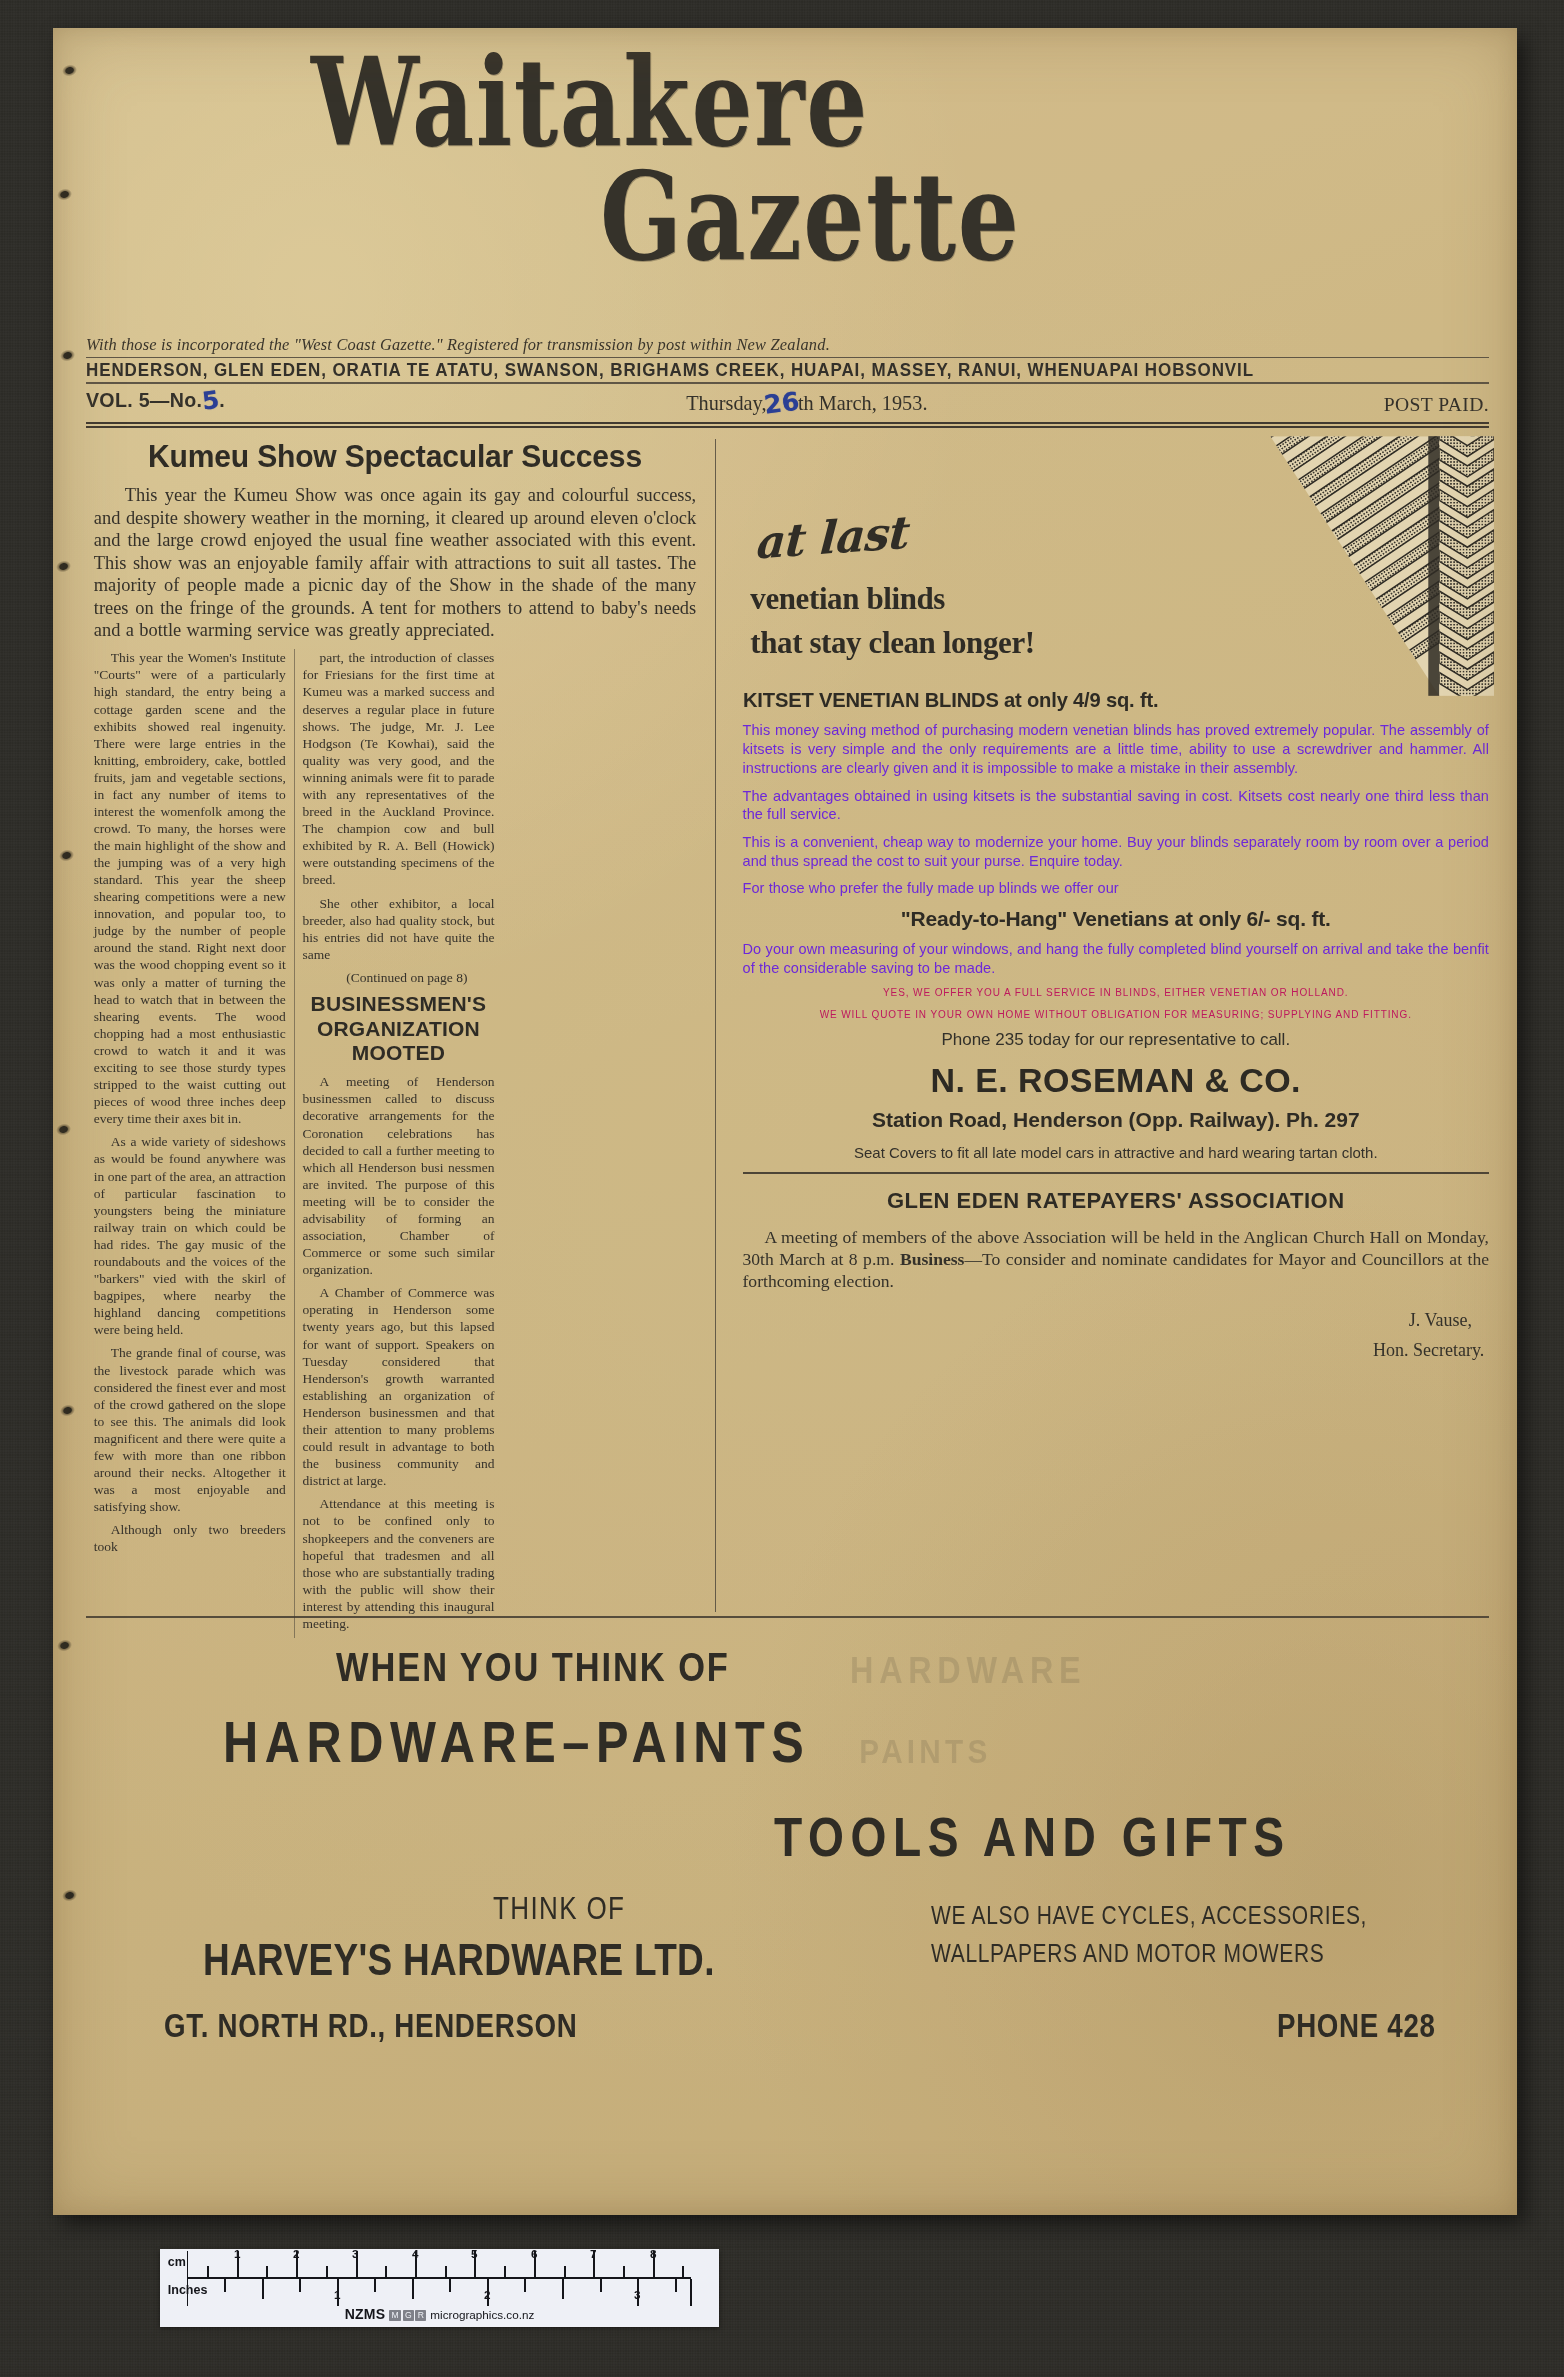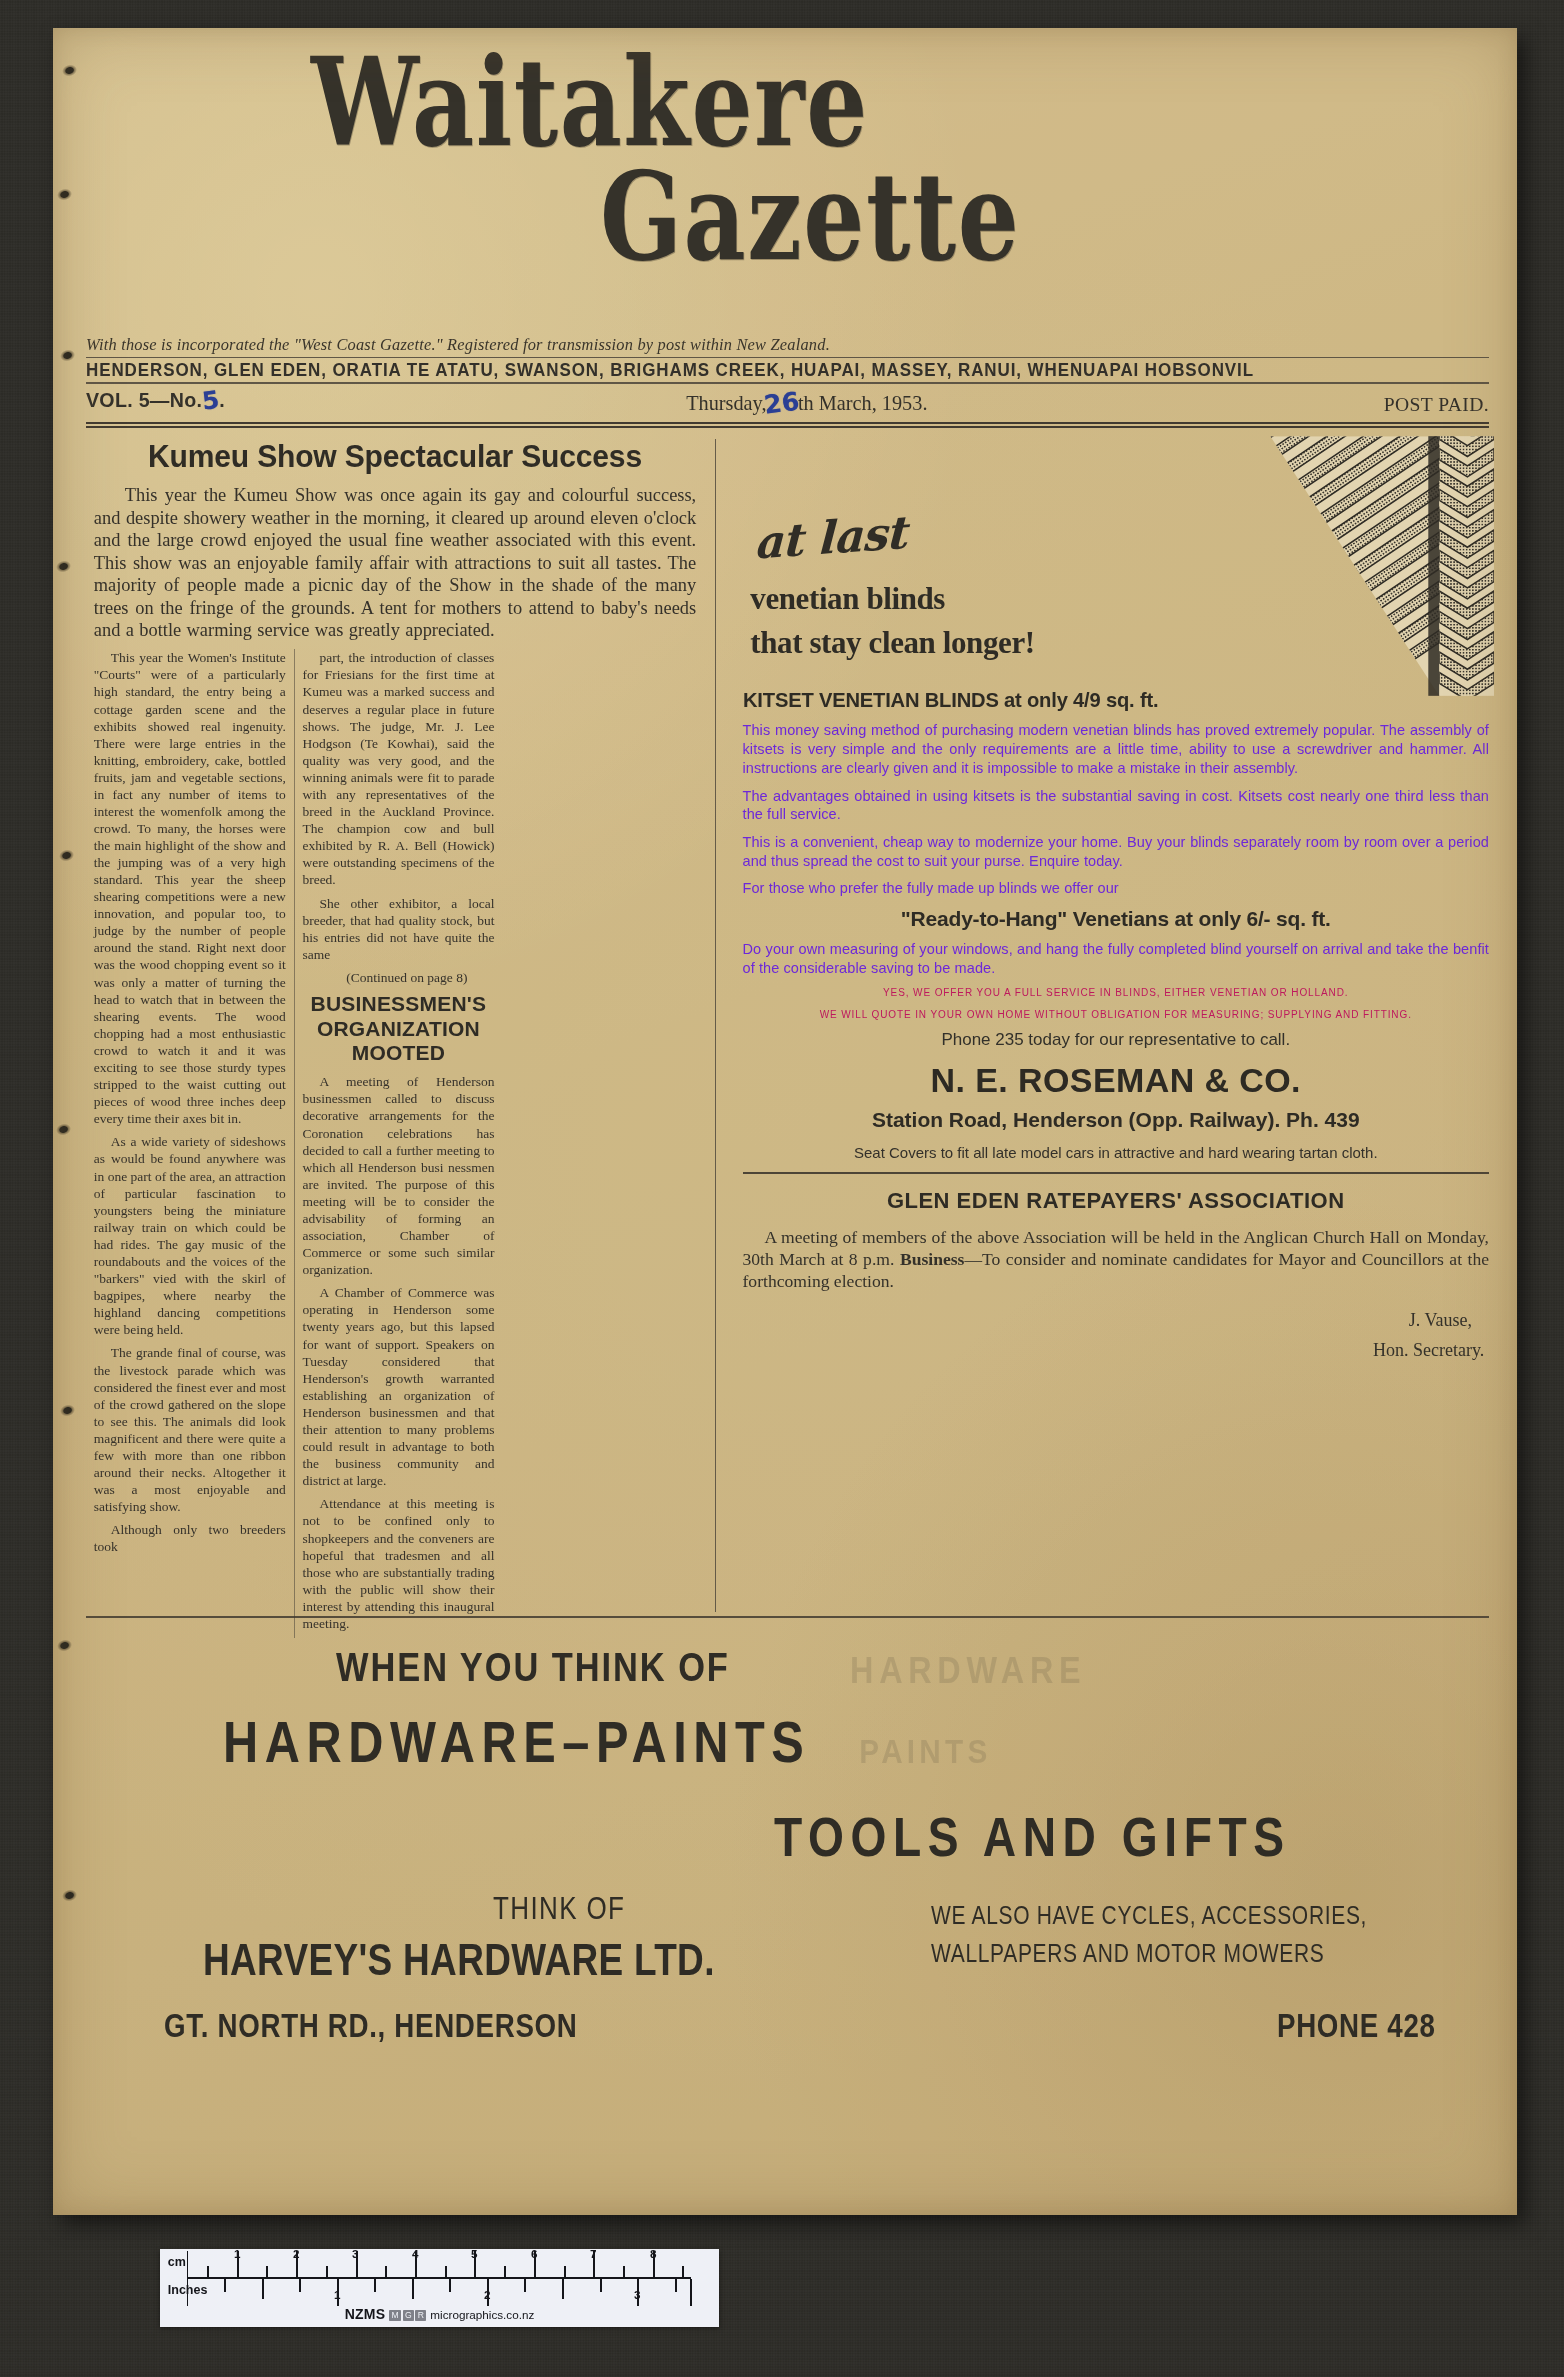--- a/index.html
+++ b/index.html
@@ -391,21 +391,21 @@
         <div id="col-wrap">
           <div class="newscol">
             <p>This year the Women's Institute "Courts" were of a particularly high standard, the entry being a cottage garden scene and the exhibits showed real ingenuity. There were large entries in the knitting, embroidery, cake, bottled fruits, jam and vegetable sections, in fact any number of items to interest the womenfolk among the crowd. To many, the horses were the main highlight of the show and the jumping was of a very high standard. This year the sheep shearing competitions were a new innovation, and popular too, to judge by the number of people around the stand. Right next door was the wood chopping event so it was only a matter of turning the head to watch that in between the shearing events. The wood chopping had a most enthusiastic crowd to watch it and it was exciting to see those sturdy types stripped to the waist cutting out pieces of wood three inches deep every time their axes bit in.</p>
             <p>As a wide variety of sideshows as would be found anywhere was in one part of the area, an attraction of particular fascination to youngsters being the miniature railway train on which could be had rides. The gay music of the roundabouts and the voices of the "barkers" vied with the skirl of bagpipes, where nearby the highland dancing competitions were being held.</p>
             <p>The grande final of course, was the livestock parade which was considered the finest ever and most of the crowd gathered on the slope to see this. The animals did look magnificent and there were quite a few with more than one ribbon around their necks. Altogether it was a most enjoyable and satisfying show.</p>
             <p>Although only two breeders took</p>
           </div>
           <div class="vsep"></div>
           <div class="newscol">
             <p>part, the introduction of classes for Friesians for the first time at Kumeu was a marked success and deserves a regular place in future shows. The judge, Mr. J. Lee Hodgson (Te Kowhai), said the quality was very good, and the winning animals were fit to parade with any representatives of the breed in the Auckland Province. The champion cow and bull exhibited by R. A. Bell (Howick) were outstanding specimens of the breed.</p>
-            <p>She other exhibitor, a local breeder, that had quality stock, but his entries did not have quite the same</p>
+            <p>She other exhibitor, a local breeder, also had quality stock, but his entries did not have quite the same</p>
             <p class="contd">(Continued on page 8)</p>
 
             <div class="subhead">BUSINESSMEN'S ORGANIZATION MOOTED</div>
             <p>A meeting of Henderson businessmen called to discuss decorative arrangements for the Coronation celebrations has decided to call a further meeting to which all Henderson busi nessmen are invited. The purpose of this meeting will be to consider the advisability of forming an association, Chamber of Commerce or some such similar organization.</p>
             <p>A Chamber of Commerce was operating in Henderson some twenty years ago, but this lapsed for want of support. Speakers on Tuesday considered that Henderson's growth warranted establishing an organization of Henderson businessmen and that their attention to many problems could result in advantage to both the business community and district at large.</p>
             <p>Attendance at this meeting is not to be confined only to shopkeepers and the conveners are hopeful that tradesmen and all those who are substantially trading with the public will show their interest by attending this inaugural meeting.</p>
           </div>
         </div>
       </div>
 
@@ -502,21 +502,21 @@
             <p class="ad-p">This money saving method of purchasing modern venetian blinds has proved extremely popular. The assembly of kitsets is very simple and the only requirements are a little time, ability to use a screwdriver and hammer. All instructions are clearly given and it is impossible to make a mistake in their assembly.</p>
             <p class="ad-p">The advantages obtained in using kitsets is the substantial saving in cost. Kitsets cost nearly one third less than the full service.</p>
             <p class="ad-p">This is a convenient, cheap way to modernize your home. Buy your blinds separately room by room over a period and thus spread the cost to suit your purse. Enquire today.</p>
             <p class="ad-p">For those who prefer the fully made up blinds we offer our</p>
             <div class="ad-mid">"Ready-to-Hang" Venetians at only 6/- sq. ft.</div>
             <p class="ad-p">Do your own measuring of your windows, and hang the fully completed blind yourself on arrival and take the benfit of the considerable saving to be made.</p>
             <div class="ad-caps">YES, WE OFFER YOU A FULL SERVICE IN BLINDS, EITHER VENETIAN OR HOLLAND.</div>
             <div class="ad-caps">WE WILL QUOTE IN YOUR OWN HOME WITHOUT OBLIGATION FOR MEASURING; SUPPLYING AND FITTING.</div>
             <div class="ad-phone">Phone 235 today for our representative to call.</div>
             <div id="roseman-name">N. E. ROSEMAN &amp; CO.</div>
-            <div id="roseman-addr">Station Road, Henderson (Opp. Railway). Ph. 439</div>
+            <div id="roseman-addr">Station Road, Henderson (Opp. Railway). Ph. 297</div>
             <div id="seat-covers">Seat Covers to fit all late model cars in attractive and hard wearing tartan cloth.</div>
             <div class="rule-ad"></div>
 
             <div id="ratepayers-head">GLEN EDEN RATEPAYERS' ASSOCIATION</div>
             <p class="notice-p"><span>A meeting of members of the above Association will be held in the Anglican Church Hall on Monday, 30th March at 8 p.m.</span> <span class="bold-inline">Business</span><span>—To consider and nominate candidates for Mayor and Councillors at the forthcoming election.</span></p>
             <div class="sig">J. Vause,</div>
             <div class="sig2">Hon. Secretary.</div>
           </div>
         </div>
 

